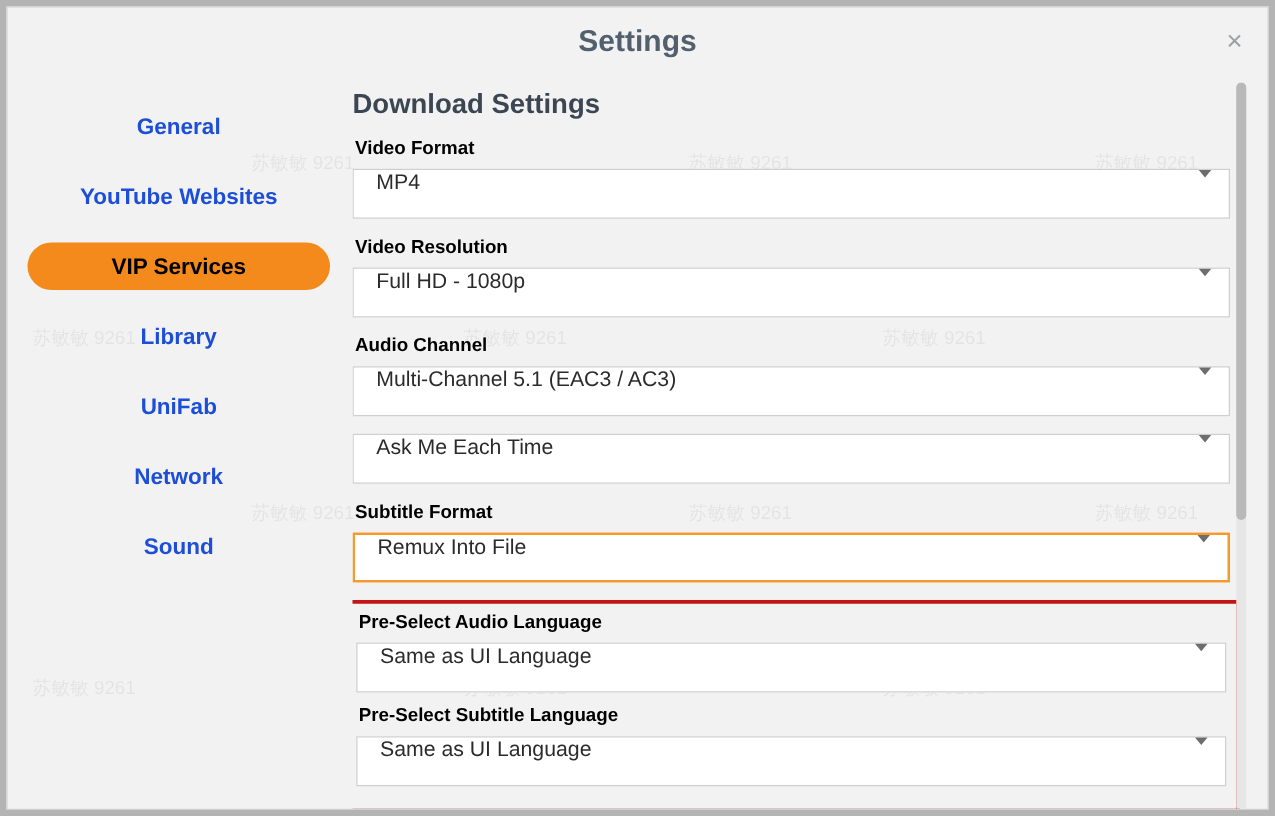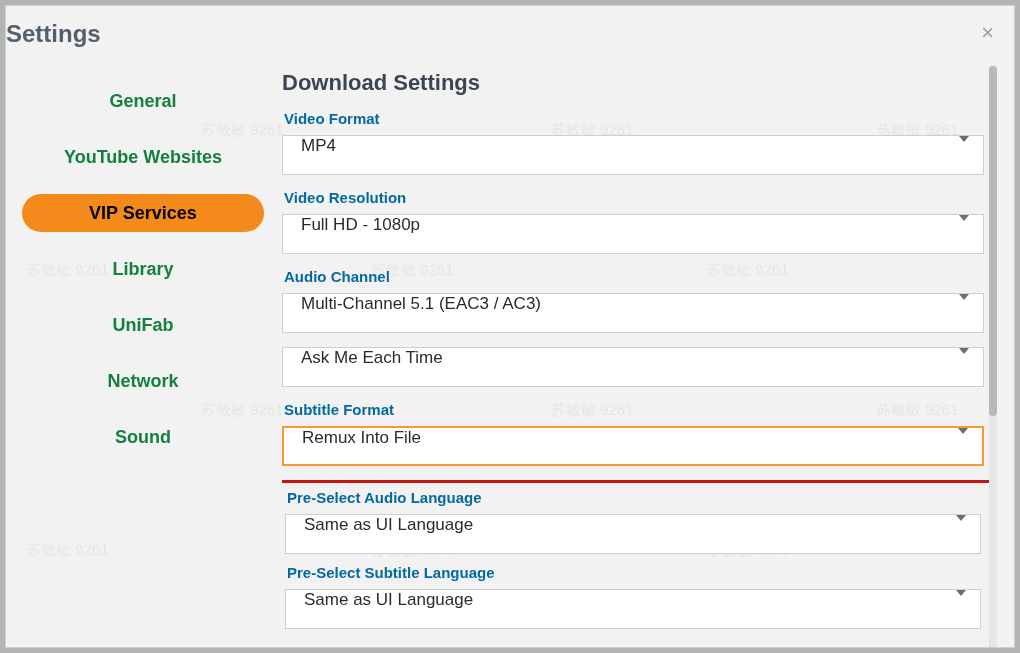--- a/index.html
+++ b/index.html
@@ -22,20 +22,21 @@
     background: #f2f2f2;
     position: relative;
     border: 1px solid #d0d0d0;
     overflow: hidden;
   }
 
   
   .wm { position: absolute; color: rgba(0,0,0,0.06); font-size: 15px; pointer-events: none; user-select: none; }
 
   .title {
+    text-align: center;
     color: #52606e;
     font-size: 24px;
     font-weight: 600;
     padding: 14px 0 18px 0;
   }
   .close {
     position: absolute;
     top: 14px;
     right: 20px;
     color: #9aa0a5;
@@ -54,21 +55,21 @@
     width: 258px;
     flex-shrink: 0;
     padding-top: 16px;
   }
   .nav-item {
     margin: 0 8px 18px 8px;
     height: 38px;
     display: flex;
     align-items: center;
     justify-content: center;
-    color: #15803d;
+    color: #1d4ed8;
     font-size: 18px;
     font-weight: 600;
     border-radius: 20px;
     cursor: pointer;
   }
   .nav-item.active {
     background: #f38a1b;
     color: #000000;
   }
 
@@ -87,21 +88,21 @@
   .section-title {
     color: #3c4652;
     font-size: 22px;
     font-weight: 700;
     margin: 4px 0 14px 0;
   }
 
   .label {
     font-size: 15px;
     font-weight: 700;
-    color: #0369a1;
+    color: #000000;
     margin: 6px 0 8px 2px;
   }
   .select {
     background: #ffffff;
     border: 1px solid #cfcfcf;
     height: 40px;
     display: flex;
     align-items: flex-start;
     justify-content: space-between;
     padding: 0 14px 0 18px;

